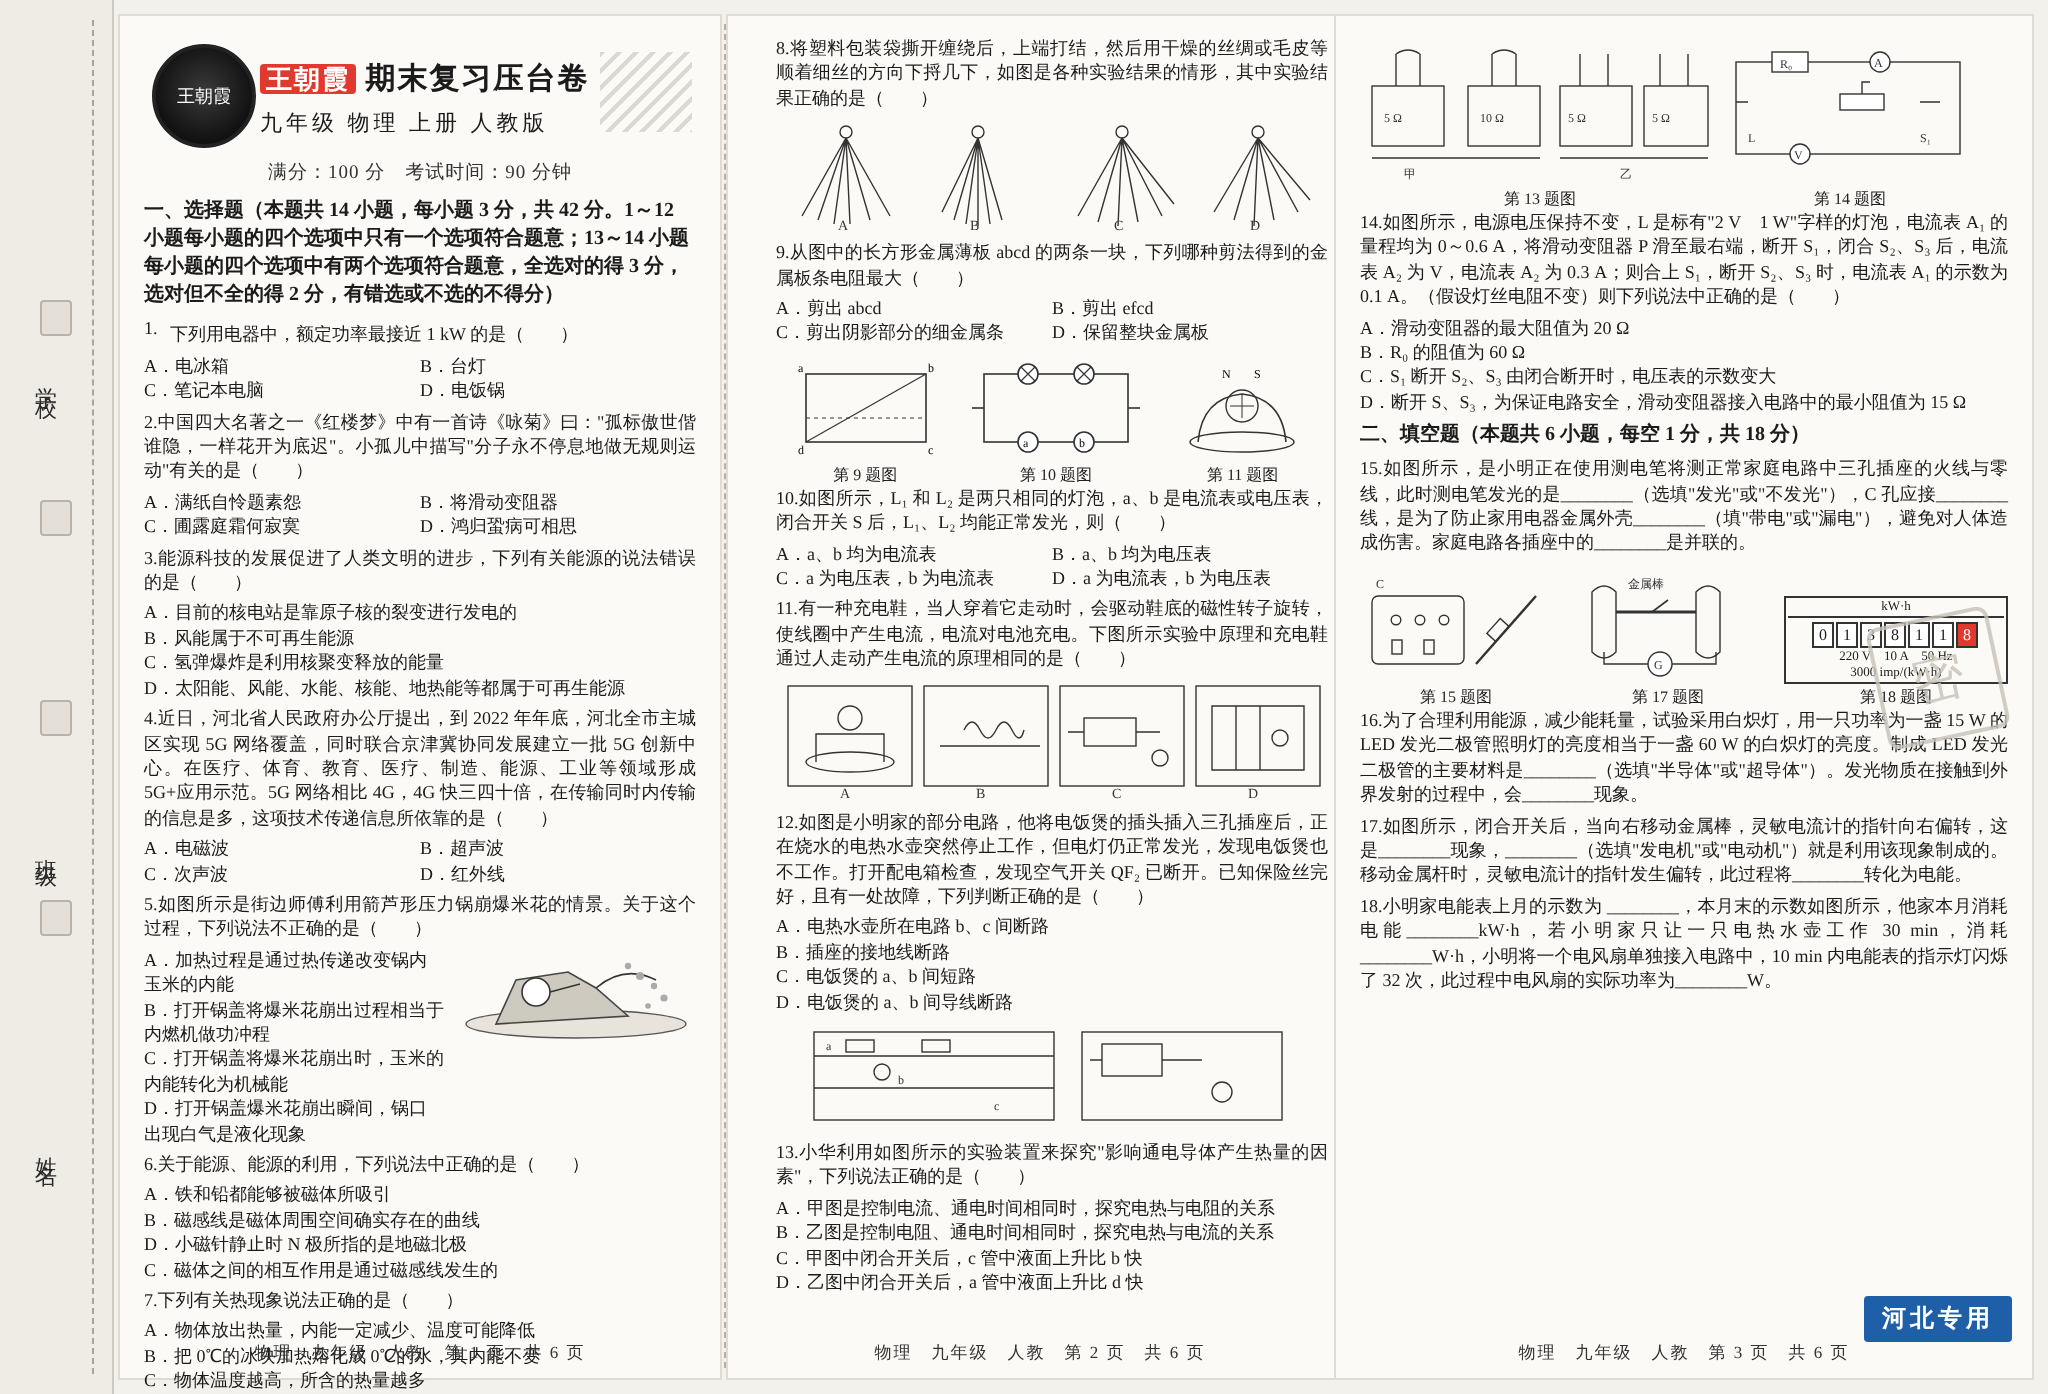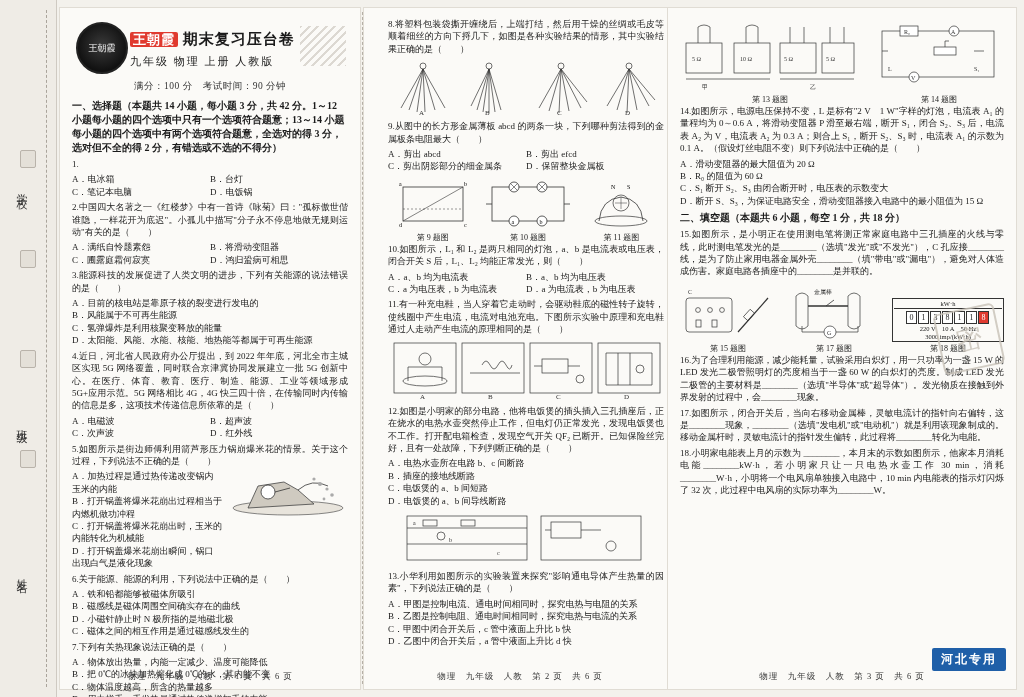--- a/index.html
+++ b/index.html
@@ -157,20 +157,21 @@
         </div>
         <div class="bannersub">九年级 物理 上册 人教版</div>
         <div class="bannerdeco"></div>
       </div>
 
       <div class="scoreline">满分：100 分　考试时间：90 分钟</div>
 
       <div class="secthead">一、选择题（本题共 14 小题，每小题 3 分，共 42 分。1～12 小题每小题的四个选项中只有一个选项符合题意；13～14 小题每小题的四个选项中有两个选项符合题意，全选对的得 3 分，选对但不全的得 2 分，有错选或不选的不得分）</div>
 
       <div class="q">1.</div>
+      <div class="q" style="margin-top:-12px;padding-left:13px;">下列用电器中，额定功率最接近 1 kW 的是（　　）</div>
       <div class="opts">
         <div class="o">A．电冰箱</div>
         <div class="o">B．台灯</div>
         <div class="o">C．笔记本电脑</div>
         <div class="o">D．电饭锅</div>
       </div>
 
       <div class="q"><span>2.</span><span>中国四大名著之一《红楼梦》中有一首诗《咏菊》曰："孤标傲世偕谁隐，一样花开为底迟"。小孤儿中描写"分子永不停息地做无规则运动"有关的是（　　）</span></div>
       <div class="opts">
         <div class="o">A．满纸自怜题素怨</div>
@@ -387,21 +388,21 @@
         <div class="o">D．乙图中闭合开关后，a 管中液面上升比 d 快</div>
       </div>
 
     </div>
     <div class="footer">物理　九年级　人教　第 2 页　共 6 页</div>
   </div>
 
   <div class="col col3">
     <div class="inner">
 
-      <div style="display:flex;justify-content:space-between;">
+      <div style="display:flex;justify-content:flex-start;">
         <div style="width:180px;">
           <svg class="fig" width="180" height="70" viewBox="0 0 180 70">
             <g stroke="#333" stroke-width=".7" fill="none">
               <rect x="6" y="22" width="36" height="30"></rect>
               <rect x="54" y="22" width="36" height="30"></rect>
               <path d="M18 22 v-16 M30 22 v-16 M66 22 v-16 M78 22 v-16"></path>
               <path d="M18 6 q6 -4 12 0 M66 6 q6 -4 12 0"></path>
               <text x="12" y="40" font-size="6" fill="#333" stroke="none">5 Ω</text>
               <text x="60" y="40" font-size="6" fill="#333" stroke="none">10 Ω</text>
               <path d="M6 58 h84"></path>

